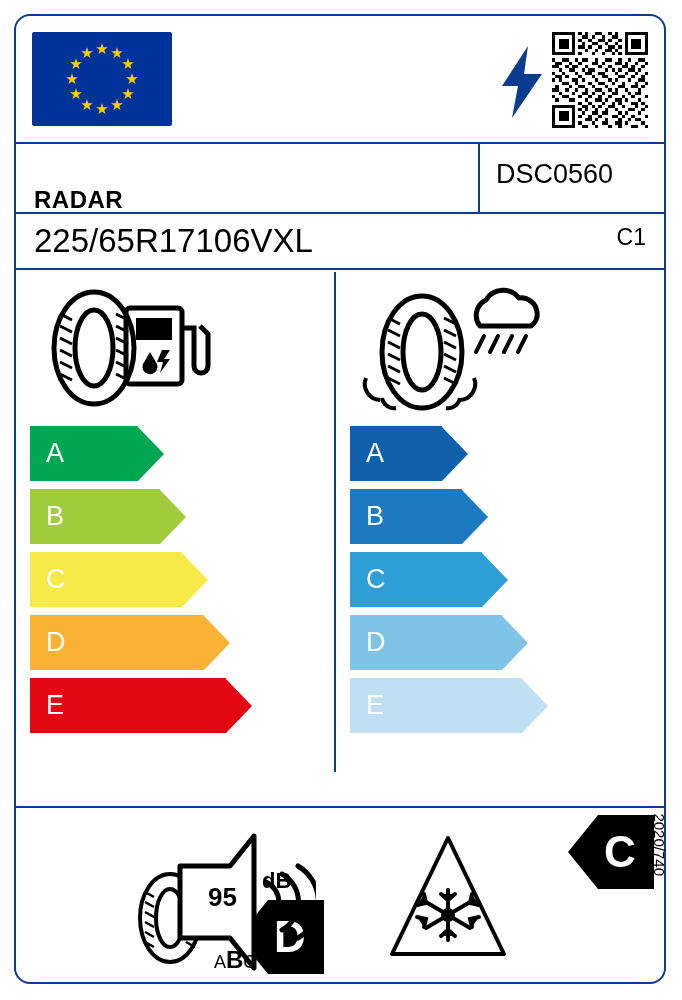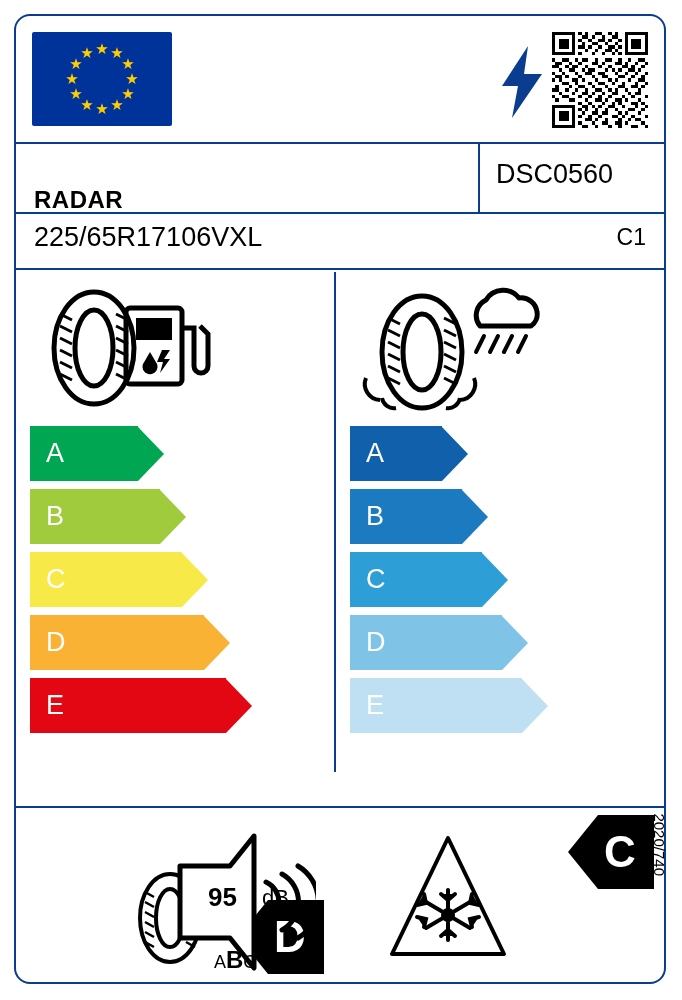--- a/index.html
+++ b/index.html
@@ -109,21 +109,21 @@
   .model {
     position: absolute;
     left: 480px;
     top: 143px;
     font-size: 27px;
   }
   .size {
     position: absolute;
     left: 18px;
     top: 206px;
-    font-size: 27px;
+    font-size: 33px;
   }
   .class {
     position: absolute;
     right: 18px;
     top: 208px;
     font-size: 23px;
   }
 
   
   .vrule-mid {
@@ -209,23 +209,23 @@
 
   .noise-group { position: absolute; left: 120px; top: 20px; width: 170px; height: 150px; }
   .db-text {
     position: absolute;
     left: 72px; top: 54px;
     font-size: 26px;
     font-weight: bold;
   }
   .db-unit {
     position: absolute;
-    left: 126px; top: 57px;
+    left: 126px; top: 40px;
     font-size: 22px;
-    font-weight: normal;
+    font-weight: bold;
   }
   .abc {
     position: absolute;
     left: 78px;
     top: 118px;
     font-size: 18px;
   }
   .abc .sel { font-size: 24px; font-weight: bold; }
 
   .snow-group { position: absolute; left: 370px; top: 20px; width: 130px; height: 150px; }

